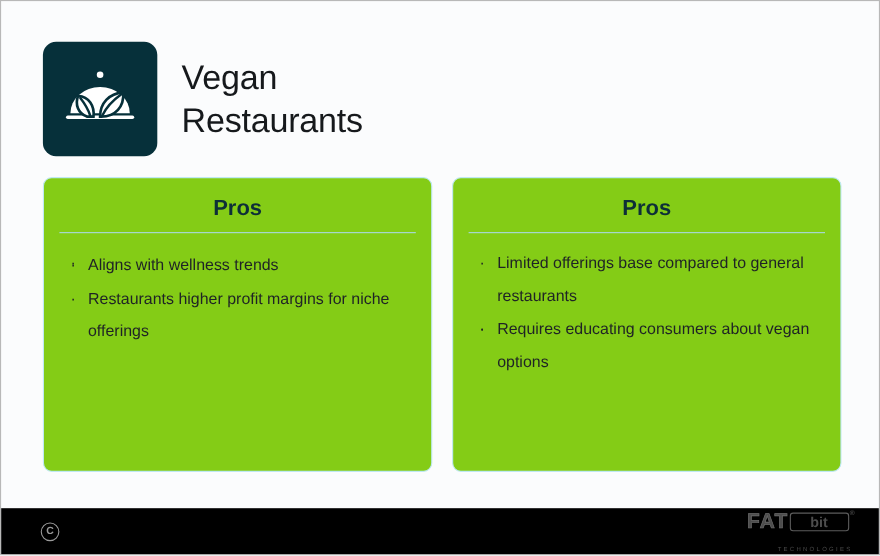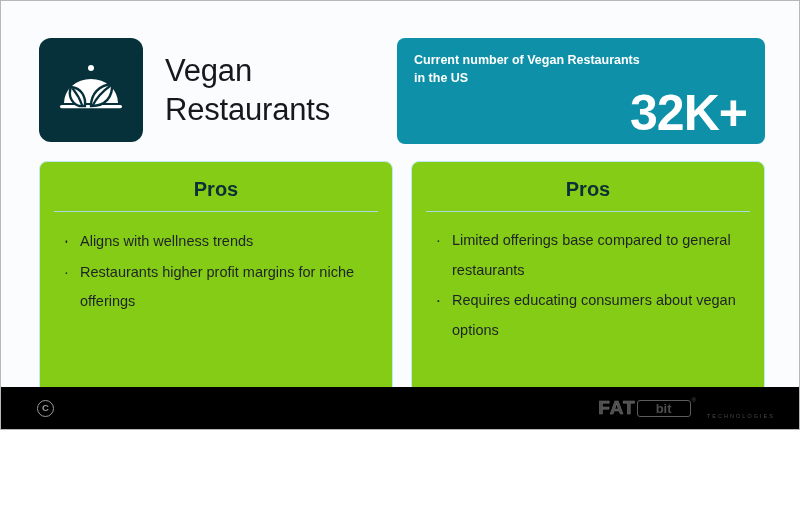--- a/index.html
+++ b/index.html
@@ -6,21 +6,21 @@
     margin: 0;
     padding: 0;
     background: #ffffff;
   }
   body {
     font-family: "Liberation Sans", sans-serif;
   }
   .canvas {
     position: relative;
     width: 800px;
-    height: 430px;
+    height: 505px;
     background: #fbfcfd;
     border: 1px solid #b8b8b8;
     box-sizing: border-box;
     overflow: hidden;
   }
 
   
   .header-row {
     position: absolute;
     left: 38px;
@@ -168,20 +168,21 @@
     border: 1.4px solid #9a9a9a;
     border-radius: 50%;
     font-size: 9.5px;
     line-height: 13px;
     text-align: center;
     color: #9a9a9a;
     font-weight: 600;
   }
   .brand {
     display: flex;
+    flex-direction: column;
     align-items: flex-end;
     gap: 11px;
     margin-left: 37px;
   }
   .brand-main {
     display: flex;
     align-items: center;
   }
   .brand-fat {
     font-size: 19px;
@@ -228,24 +229,20 @@
           <rect x="2" y="42" width="62" height="3.2" rx="1.6" fill="#ffffff"></rect>
           <path d="M33 43 C33 31 41 22 54 21 C55 34 47 43 34 43 Z" fill="#ffffff" stroke="#06303a" stroke-width="2.4"></path>
           <path d="M52 23 C45 28 39 34 35 42" stroke="#06303a" stroke-width="2.2" fill="none" stroke-linecap="round"></path>
           <path d="M21 43 C13 40 10 32 13 24 C23 25 28 33 27 43 Z" fill="#ffffff" stroke="#06303a" stroke-width="2.4"></path>
           <path d="M15 26 C19 31 22 36 24 42" stroke="#06303a" stroke-width="2.2" fill="none" stroke-linecap="round"></path>
         </svg>
       </div>
       <div class="page-title">Vegan Restaurants</div>
     </div>
 
-    <div class="stat-card">
-      <div class="stat-label">Current number of Vegan Restaurants in the US</div>
-      <div class="stat-value">32K+</div>
-    </div>
 
   </div>
 
   <div class="cards-row">
 
     <div class="pc-card">
       <div class="pc-title">Pros</div>
       <div class="pc-divider"></div>
       <ul class="pc-list">
         <li class="pc-item">

